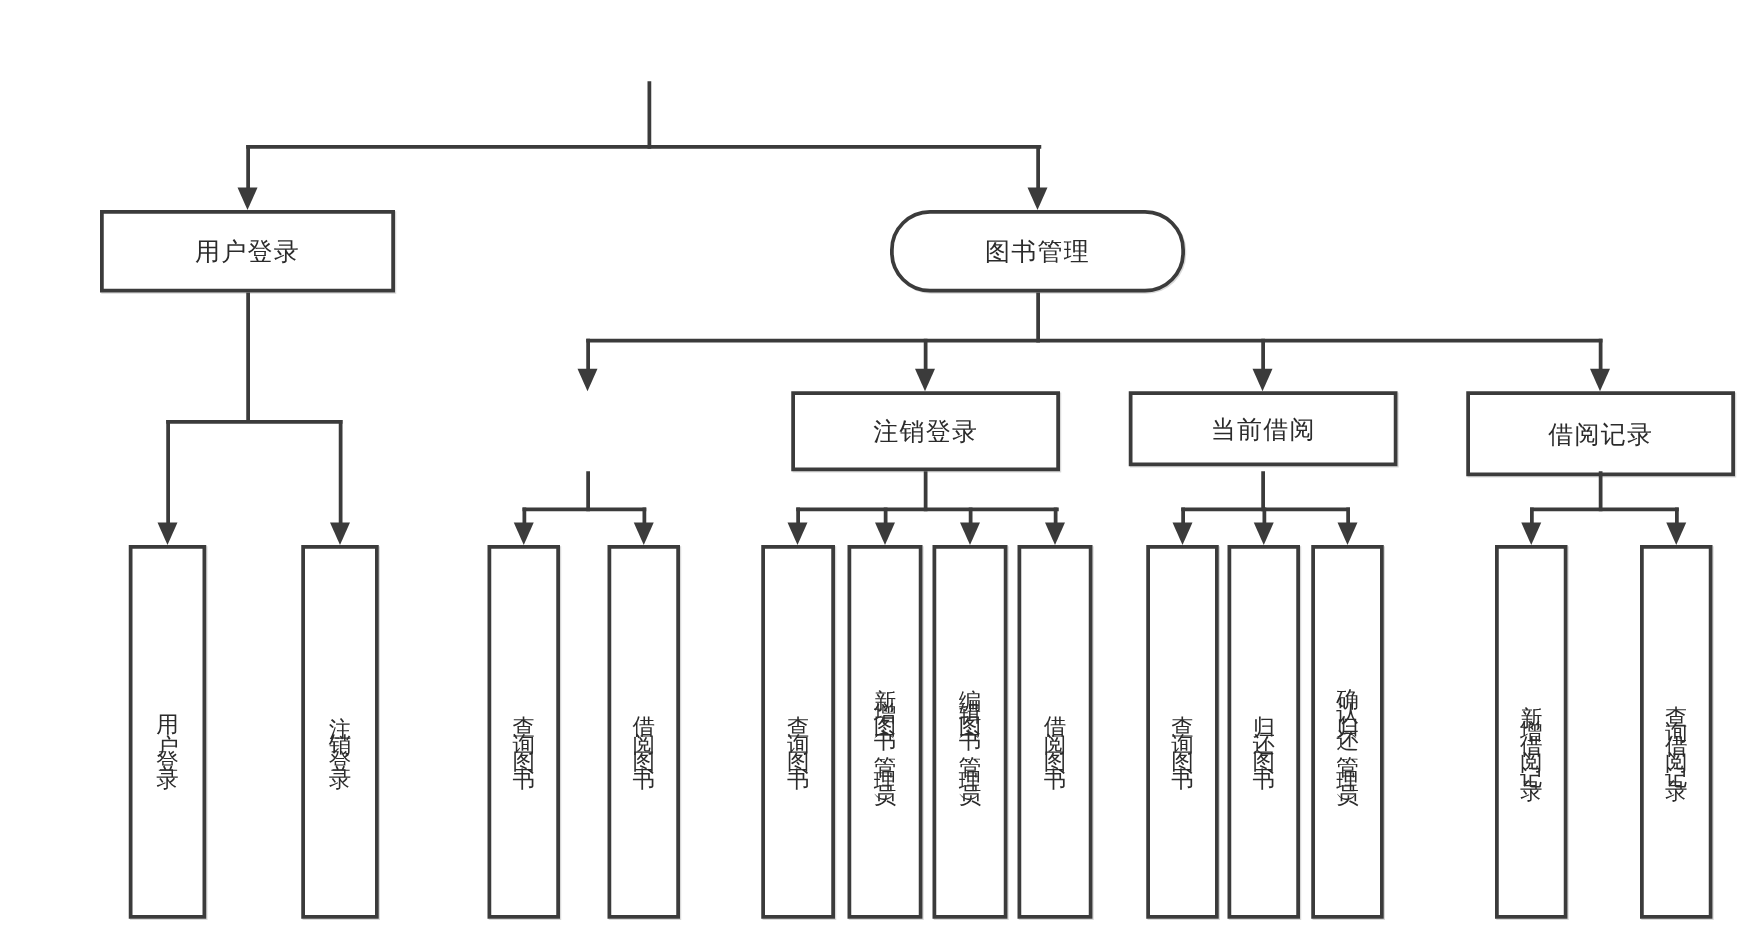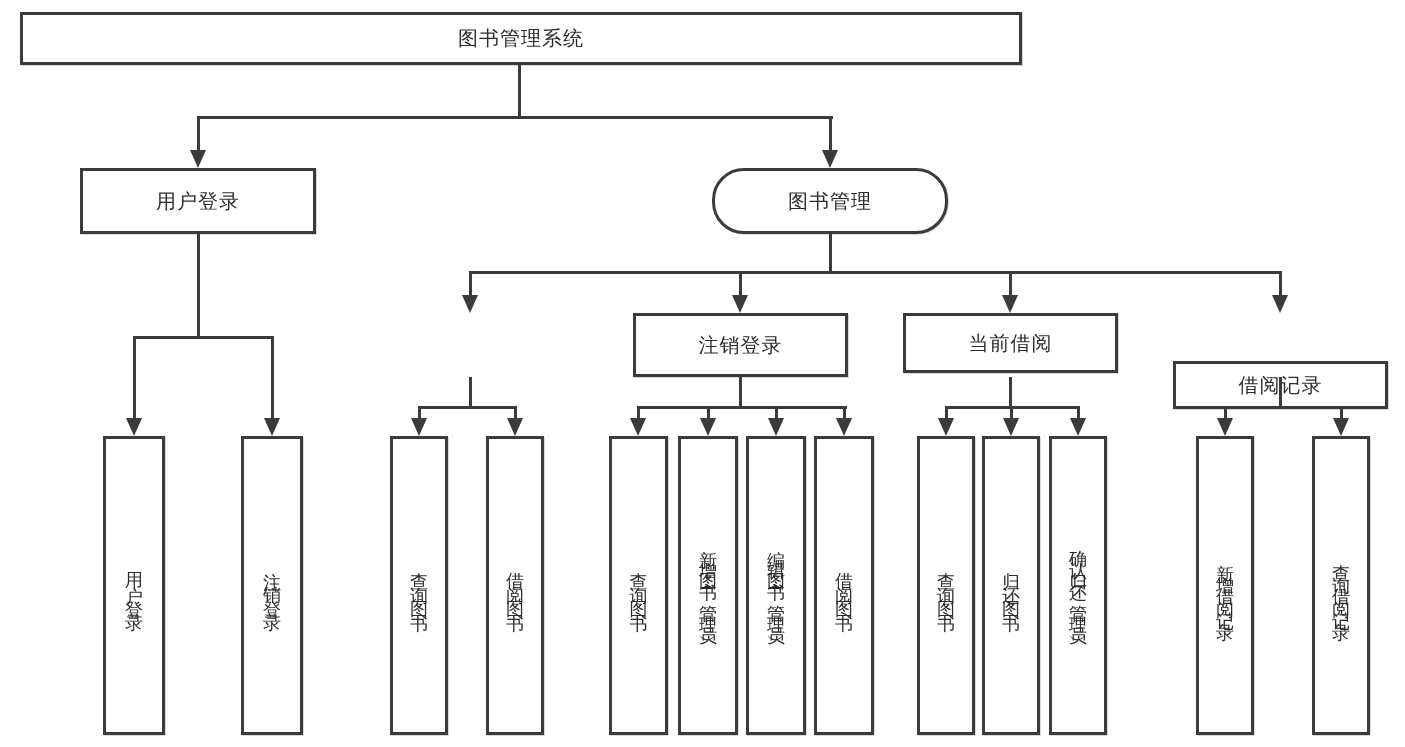--- a/index.html
+++ b/index.html
@@ -62,23 +62,20 @@
     letter-spacing:0.5px;
     white-space:nowrap;
     z-index:5;
   }
 </style>
 </head>
 <body>
 
 <div class="canvas">
 
-  <div class="node" style="left:20px;top:12px;width:1002px;height:53px;">
-    <span class="htext">图书管理系统</span>
-  </div>
 
   <div class="vline" style="left:518px;top:65px;height:54px;"></div>
   <div class="hline" style="left:197px;top:116px;width:636px;"></div>
   <div class="vline" style="left:197px;top:116px;height:38px;"></div>
   <div class="arrow" style="left:190px;top:150px;"></div>
   <div class="vline" style="left:829px;top:116px;height:38px;"></div>
   <div class="arrow" style="left:822px;top:150px;"></div>
 
   <div class="node" style="left:80px;top:168px;width:236px;height:66px;">
     <span class="htext">用户登录</span>
@@ -104,21 +101,21 @@
   <div class="arrow" style="left:1002px;top:295px;"></div>
   <div class="vline" style="left:1279px;top:271px;height:28px;"></div>
   <div class="arrow" style="left:1272px;top:295px;"></div>
 
   <div class="node" style="left:633px;top:313px;width:215px;height:64px;">
     <span class="htext">注销登录</span>
   </div>
   <div class="node" style="left:903px;top:313px;width:215px;height:60px;">
     <span class="htext">当前借阅</span>
   </div>
-  <div class="node" style="left:1173px;top:313px;width:215px;height:48px;margin-top:48px;">
+  <div class="node" style="left:1173px;top:313px;width:215px;height:68px;">
     <span class="htext">借阅记录</span>
   </div>
 
   <div class="vline" style="left:469px;top:377px;height:32px;"></div>
   <div class="hline" style="left:418px;top:406px;width:99px;"></div>
   <div class="vline" style="left:418px;top:406px;height:16px;"></div>
   <div class="arrow" style="left:411px;top:418px;"></div>
   <div class="vline" style="left:514px;top:406px;height:16px;"></div>
   <div class="arrow" style="left:507px;top:418px;"></div>
 

